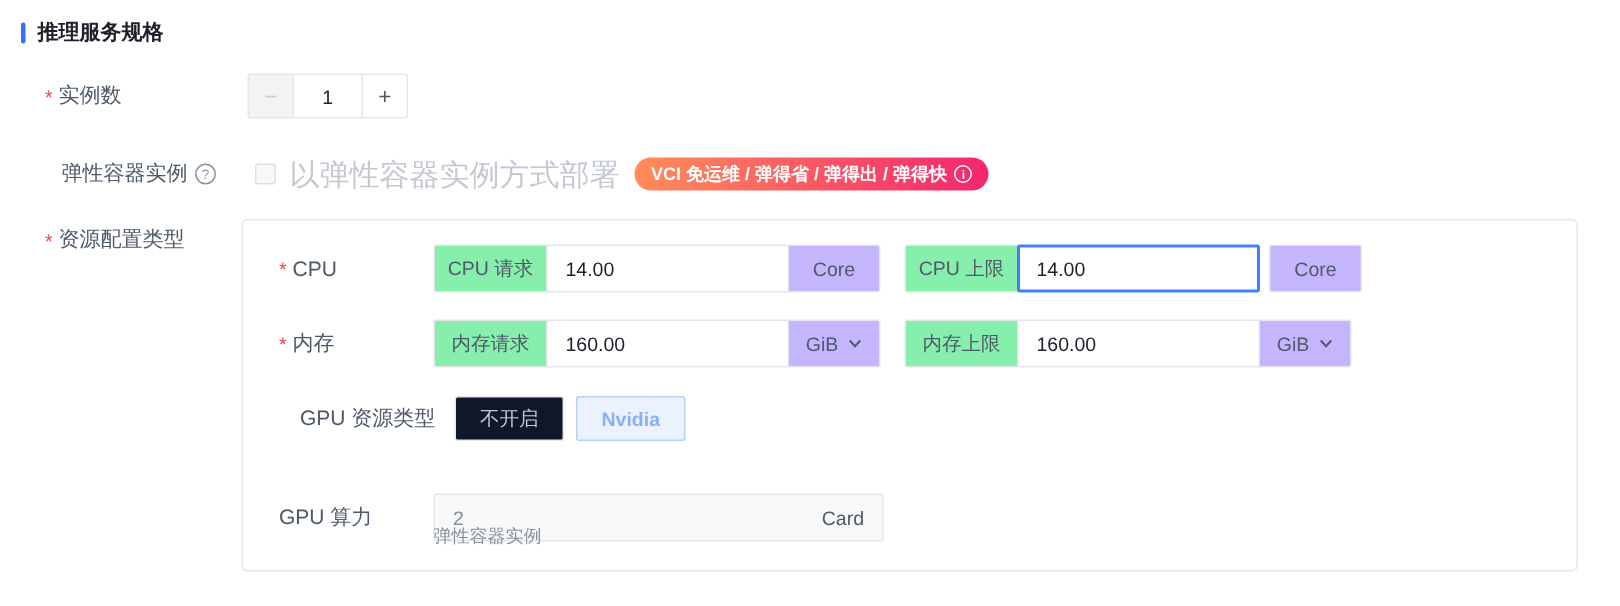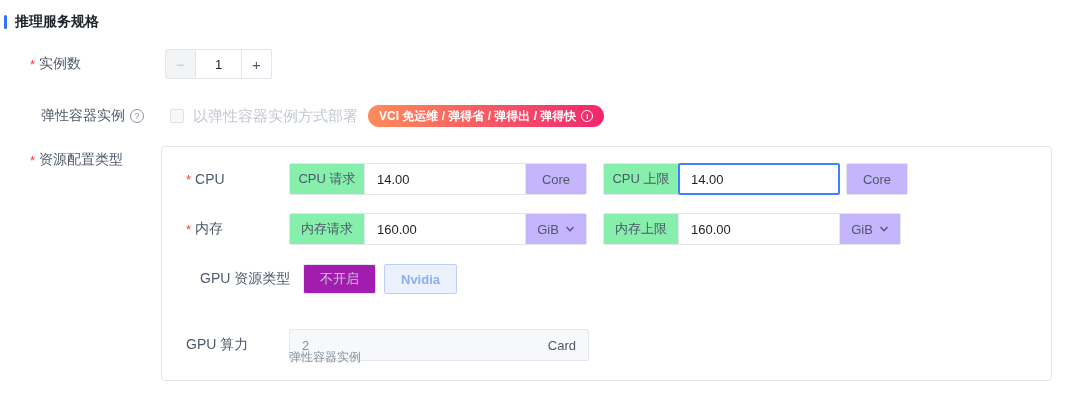--- a/index.html
+++ b/index.html
@@ -1,21 +1,21 @@
 <!DOCTYPE html>
 <html><head>
 <meta charset="utf-8">
 <style>
   * { box-sizing: border-box; margin: 0; padding: 0; }
   html,body { background:#fff; }
   body { font-family: "Liberation Sans", "DejaVu Sans", sans-serif; }
   .page { position: relative; width: 1080px; height: 404px; background: #fff; overflow: hidden; }
 
   
-  .section-title { position: absolute; left: 4px; top: 13px; display: flex; align-items: center; }
+  .section-title { position: absolute; left: 14px; top: 13px; display: flex; align-items: center; }
   .accent-bar { width: 3px; height: 14px; background: #3370ff; border-radius: 2px; margin-right: 8px; }
   .section-title h2 { font-size: 14px; font-weight: 700; color: #1d2129; }
 
   .req { color: #f53f3f; margin-right: 4px; font-size: 13px; }
   .row-label { position: absolute; font-size: 14px; color: #4e5969; display: flex; align-items: center; }
 
   
   .label-instances { left: 30px; top: 49px; height: 30px; }
   .stepper { position: absolute; left: 165px; top: 49px; width: 107px; height: 30px; display: flex;
              border: 1px solid #e5e6eb; border-radius: 2px; overflow: hidden; background: #fff; }
@@ -25,21 +25,21 @@
   .step-btn.plus { border-left: 1px solid #e5e6eb; }
   .step-value { flex: 1; width: 45px; border: none; text-align: center; font-size: 13px; color: #1d2129;
                 font-family: inherit; outline: none; }
 
   
   .label-vci { left: 41px; top: 104px; height: 24px; }
   .help-icon { display: inline-flex; align-items: center; justify-content: center; width: 14px; height: 14px;
                border: 1px solid #8a919f; border-radius: 50%; font-size: 9px; color: #8a919f; margin-left: 5px; }
   .vci-control { position: absolute; left: 170px; top: 104px; height: 24px; display: flex; align-items: center; }
   .checkbox { width: 14px; height: 14px; border: 1px solid #dde0e5; background: #f7f8fa; border-radius: 2px; }
-  .checkbox-label { font-size: 15px; color: #c3c8d1; margin-left: 9px; }
+  .checkbox-label { font-size: 20px; color: #c3c8d1; margin-left: 9px; }
   .vci-badge { display: inline-flex; align-items: center; gap: 5px; margin-left: 10px; height: 22px;
                padding: 0 11px; border-radius: 12px; color: #fff; font-size: 12px; font-weight: 700;
                background: linear-gradient(90deg, #ff8c5a 0%, #f2266e 100%); white-space: nowrap; }
   .info-icon { display: inline-flex; align-items: center; justify-content: center; width: 12px; height: 12px;
                border: 1px solid #fff; border-radius: 50%; font-size: 8px; font-style: normal; font-weight: 700; }
 
   
   .label-resource { left: 30px; top: 150px; height: 20px; }
   .panel { position: absolute; left: 161px; top: 146px; width: 891px; height: 235px;
            border: 1px solid #e5e6eb; border-radius: 4px; background: #fff; }
@@ -59,21 +59,21 @@
             border: 1px solid #e5e6eb; margin-left: -1px; background: #c4b5fd; color: #4e5969; font-size: 13px;
             border-radius: 0 2px 2px 0; position: relative; z-index: 1; }
   .suffix.detached { margin-left: 6px; border-radius: 2px; }
   .chev { width: 10px; height: 10px; flex: none; }
 
   .row-cpu { top: 16px; } .row-mem { top: 66px; } .row-gputype { top: 116px; margin-left: 14px; } .row-gpupower { top: 166px; margin-top: 16px; }
 
   
   .opt-btn { height: 30px; padding: 0 16px; border-radius: 2px; font-size: 13px; font-family: inherit;
              cursor: pointer; }
-  .opt-btn.off { background: #a21caf; border: 1px solid #e5e6eb; color: #c3c8d1; }
+  .opt-btn.off { background: #0f172a; border: 1px solid #e5e6eb; color: #c3c8d1; }
   .opt-btn.selected { background: #ebf2fe; border: 1px solid #bad0f8; color: #8ab0f3; margin-left: 8px; font-weight: 700; text-align: right; }
 
   
   .power-field { width: 300px; height: 32px; display: flex; align-items: center; background: #f7f8fa;
                  border: 1px solid #e5e6eb; border-radius: 2px; }
   .power-field input { flex: 1; min-width: 0; background: transparent; border: none; outline: none;
                        padding: 0 12px; font-size: 13px; color: #86909c; font-family: inherit; }
   .power-unit { padding-right: 12px; font-size: 13px; color: #4e5969; }
   .helper { position: absolute; left: 127px; top: 202px; font-size: 12px; color: #86909c; }
 </style>

